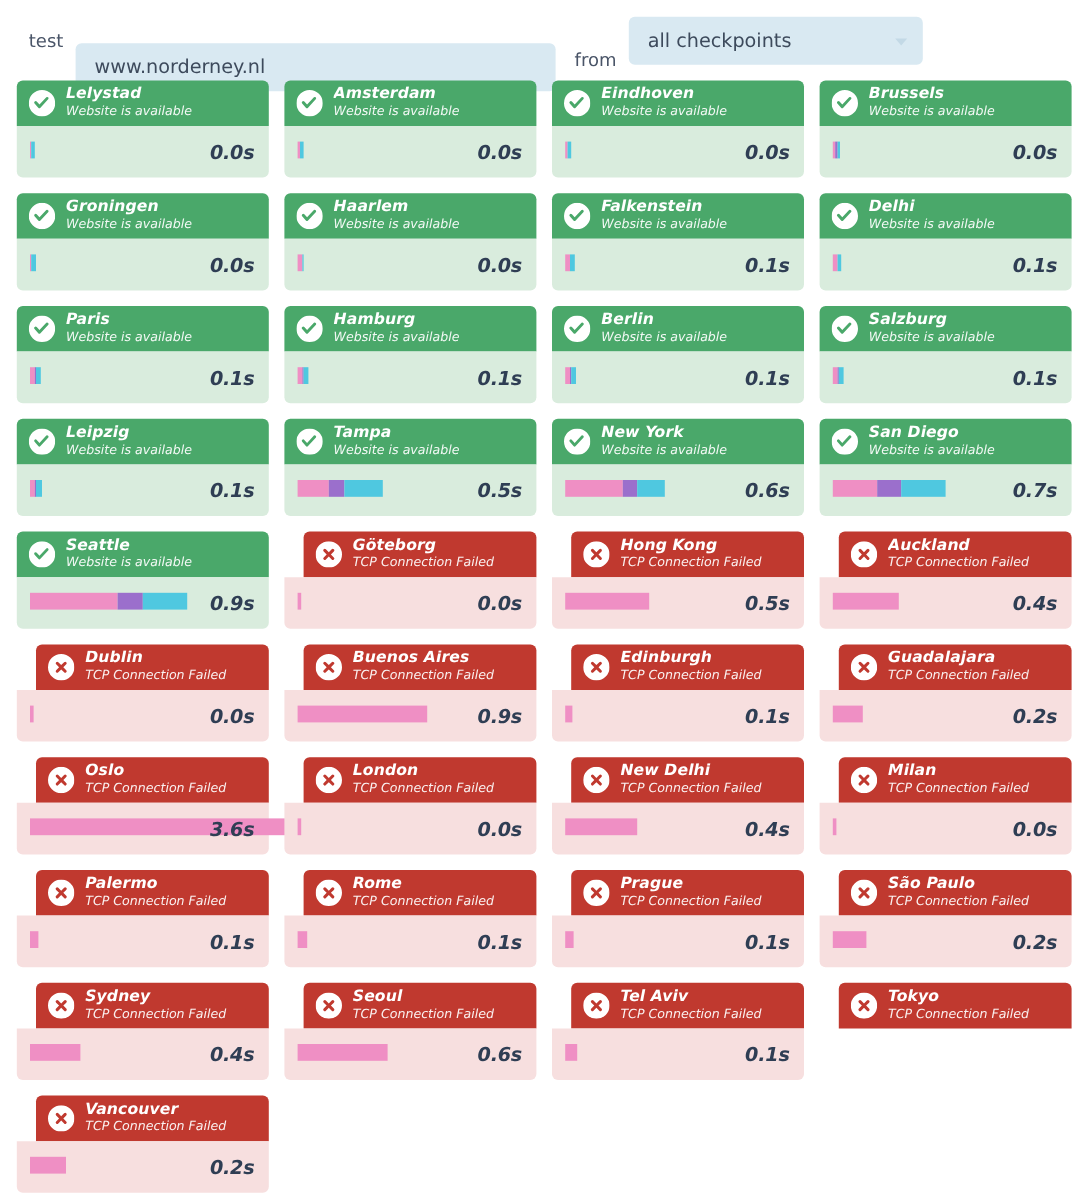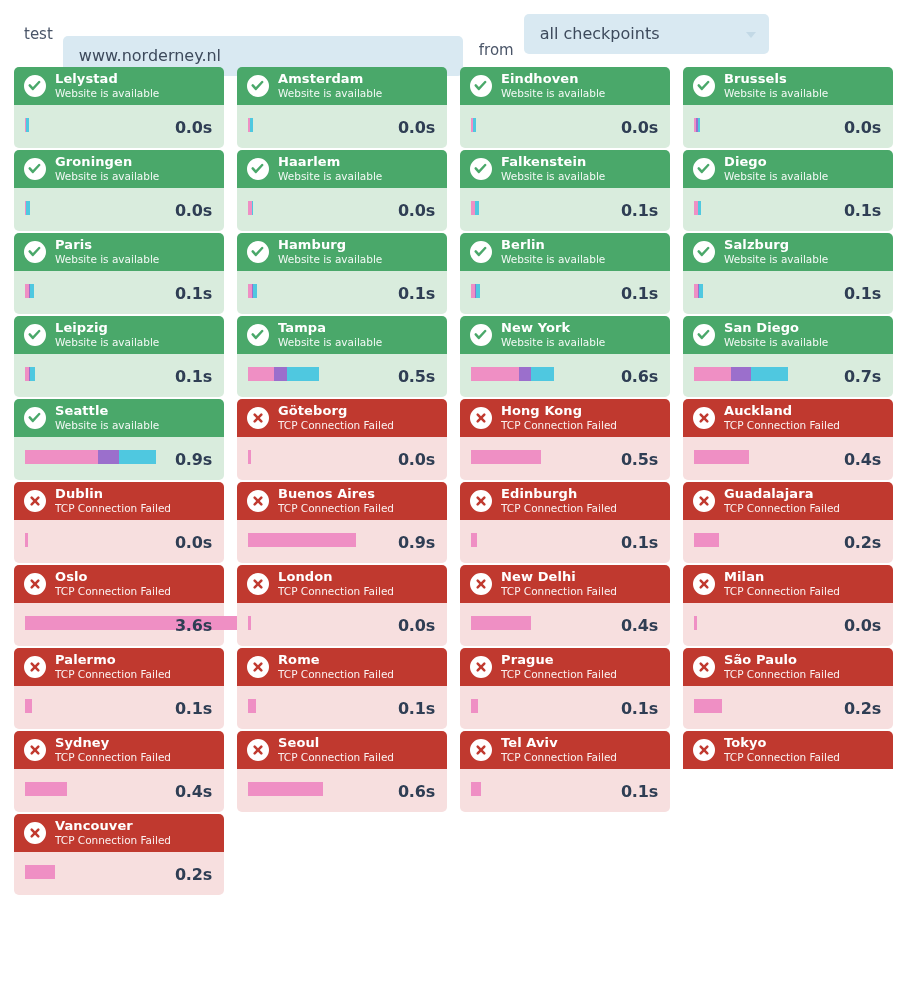--- a/index.html
+++ b/index.html
@@ -86,39 +86,40 @@
     border-right: 5px solid transparent;
     border-top: 6px solid #c3d9e6;
     pointer-events: none;
   }
 
   
   .grid {
     padding: 0 14px;
     display: flex;
     flex-wrap: wrap;
-    gap: 2px 13px;
+    gap: 13px 13px;
     box-sizing: border-box;
+    font-style: italic;
   }
   .card {
     width: 210px;
     border-radius: 5px;
     overflow: visible;
     position: relative;
   }
   .card-head {
     display: flex;
     align-items: center;
     height: 38px;
     padding: 0 10px;
     border-radius: 5px 5px 0 0;
     box-sizing: border-box;
   }
   .card.ok .card-head { background: #4aa86a; }
-  .card.fail .card-head { background: #c0392f; }
+  .card.fail .card-head { background: #c0392f; margin-left: 16px; }
 
   .status-icon {
     flex: 0 0 22px;
     width: 22px; height: 22px;
     margin-right: 9px;
     display: block;
   }
   .head-text {
     line-height: 1.12;
     overflow: hidden;
@@ -311,21 +312,21 @@
         </div>
         <div class="time">0.1s</div>
       </div>
     </div>
     <div class="card ok">
       <div class="card-head">
         <span class="status-icon"><svg viewBox="0 0 22 22" width="22" height="22" xmlns="http://www.w3.org/2000/svg">
             <path fill="#ffffff" fill-rule="evenodd" d="M11 0a11 11 0 1 0 0 22 11 11 0 0 0 0-22zm5.3 7.6-6.6 7.1a1.2 1.2 0 0 1-1.8 0L4.8 11.2a1.2 1.2 0 0 1 1.8-1.6l2.3 2.5 5.7-6.1a1.2 1.2 0 0 1 1.7 1.6z"></path>
           </svg></span>
         <div class="head-text">
-          <div class="city">Diego</div>
+          <div class="city">Delhi</div>
           <div class="statustext">Website is available</div>
         </div>
       </div>
       <div class="card-body">
         <div class="bar">
           <span class="seg dns" style="width: 4px;"></span>
           <span class="seg xfer" style="width: 3px;"></span>
         </div>
         <div class="time">0.1s</div>
       </div>

